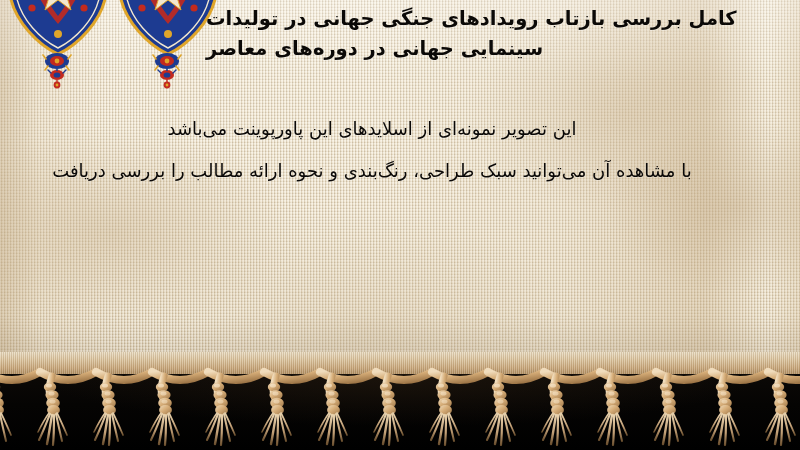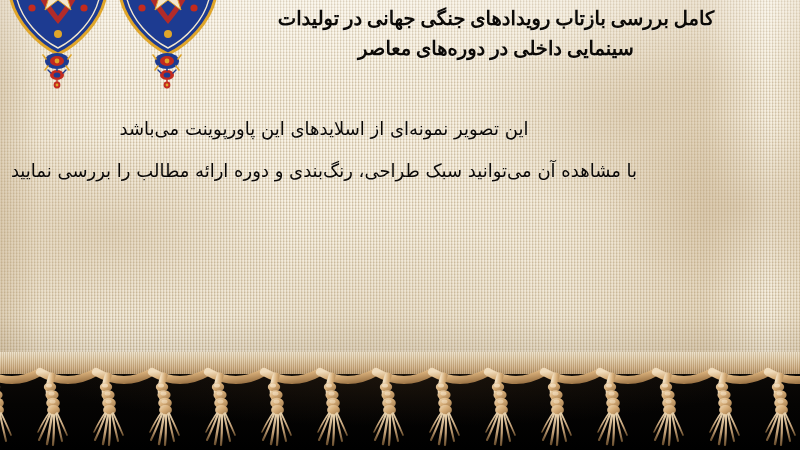--- a/index.html
+++ b/index.html
@@ -112,39 +112,38 @@
   }
   .drop-a { left: 42px; top: 52px; }
   .drop-b { left: 152px; top: 52px; }
 
   
   .title-block {
     position: absolute;
     right: 14px;
     top: 4px;
     width: 580px;
-    text-align: center;
+    text-align: left;
     direction: rtl;
-    font-family: Liberation Serif, serif;
   }
   .title-line {
     color: #0b0907;
     font-size: 19.5px;
     font-weight: bold;
     line-height: 30px;
     letter-spacing: 0px;
     text-shadow: 0 1px 0 rgba(255,255,255,0.28);
     white-space: nowrap;
   }
 
   .body-block {
     position: absolute;
-    left: 0;
+    left: 8px;
     top: 108px;
-    width: 648px;
+    width: 728px;
     text-align: center;
     direction: rtl;
   }
   .body-line {
     color: #0a0807;
     font-size: 18px;
     font-weight: normal;
     line-height: 42px;
     text-shadow: 0 1px 0 rgba(255,255,255,0.22);
     white-space: nowrap;
@@ -308,21 +307,21 @@
       <path d="M9,21 L6,18 M21,21 L24,18" stroke="#1d3b91" stroke-width="1.4" stroke-linecap="round"></path>
       <circle cx="15" cy="33" r="3.4" fill="#c32a1e"></circle>
       <circle cx="15" cy="33" r="1.4" fill="#e0a62a"></circle>
       <line x1="15" y1="17" x2="15" y2="19" stroke="#1d3b91" stroke-width="1.6"></line>
       <line x1="15" y1="28" x2="15" y2="30" stroke="#c32a1e" stroke-width="1.4"></line>
     </g>
   </svg>
 
   <div class="title-block">
     <div class="title-line">کامل بررسی بازتاب رویدادهای جنگی جهانی در تولیدات</div>
-    <div class="title-line">سینمایی داخلی در دوره‌های معاصر</div>
+    <div class="title-line">سینمایی جهانی در دوره‌های معاصر</div>
   </div>
 
   <div class="body-block">
     <div class="body-line">این تصویر نمونه‌ای از اسلایدهای این پاورپوینت می‌باشد</div>
-    <div class="body-line">با مشاهده آن می‌توانید سبک طراحی، رنگ‌بندی و دوره ارائه مطالب را بررسی نمایید</div>
+    <div class="body-line">با مشاهده آن می‌توانید سبک طراحی، رنگ‌بندی و نحوه ارائه مطالب را بررسی دریافت</div>
   </div>
 
 </div>
 
 </body></html>

